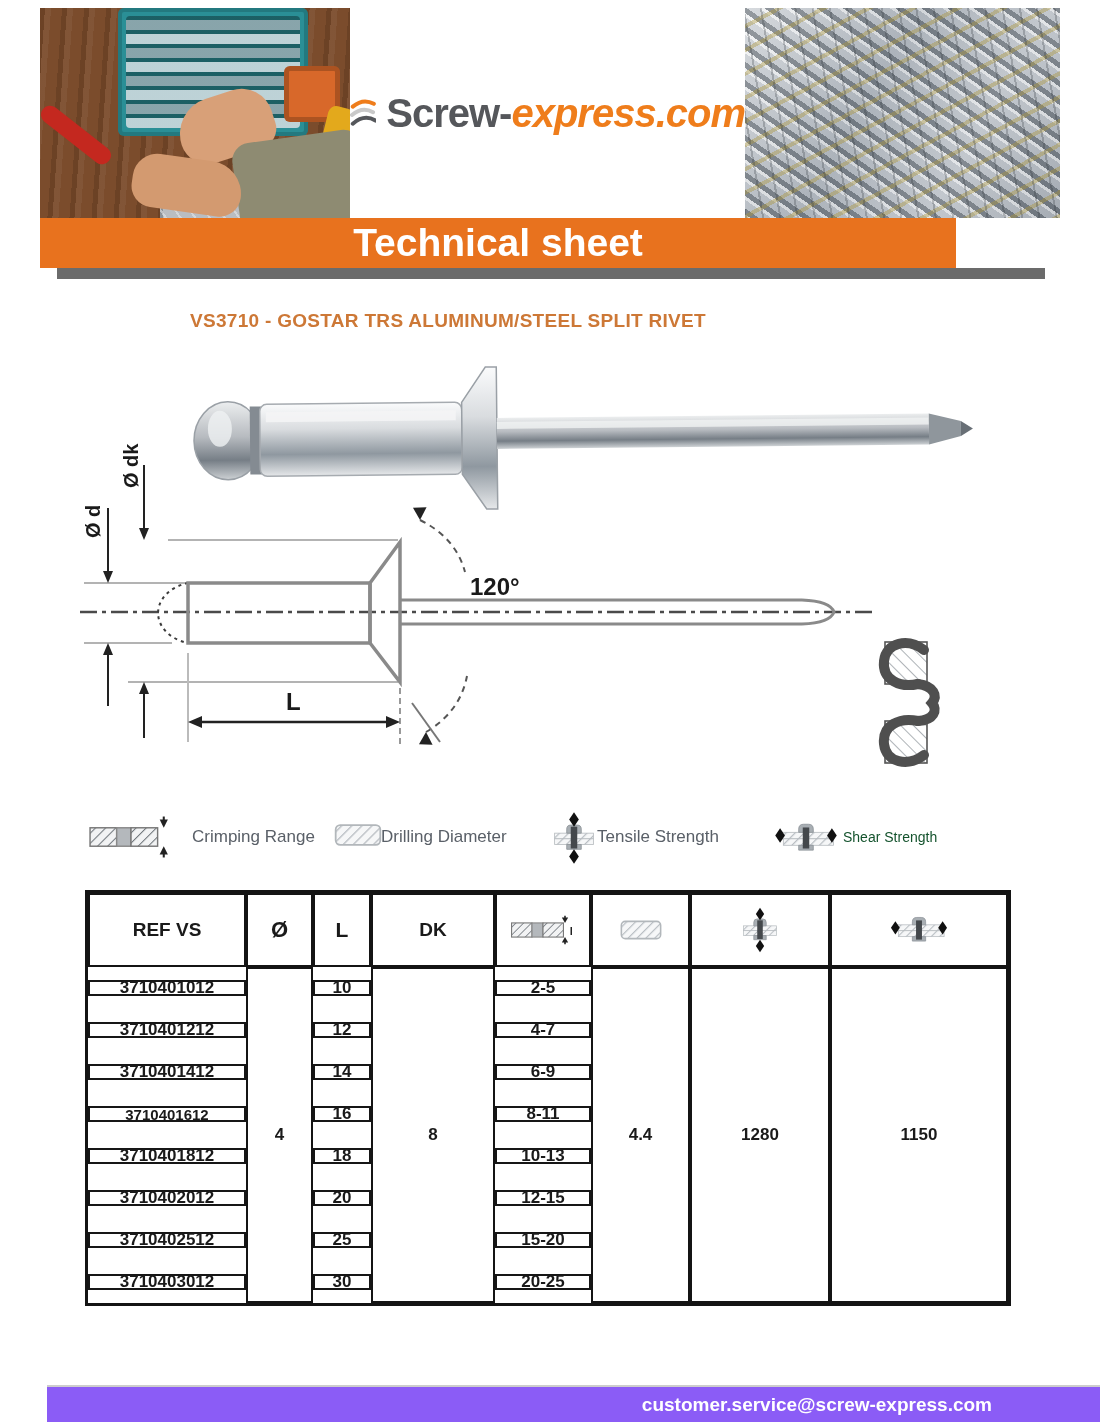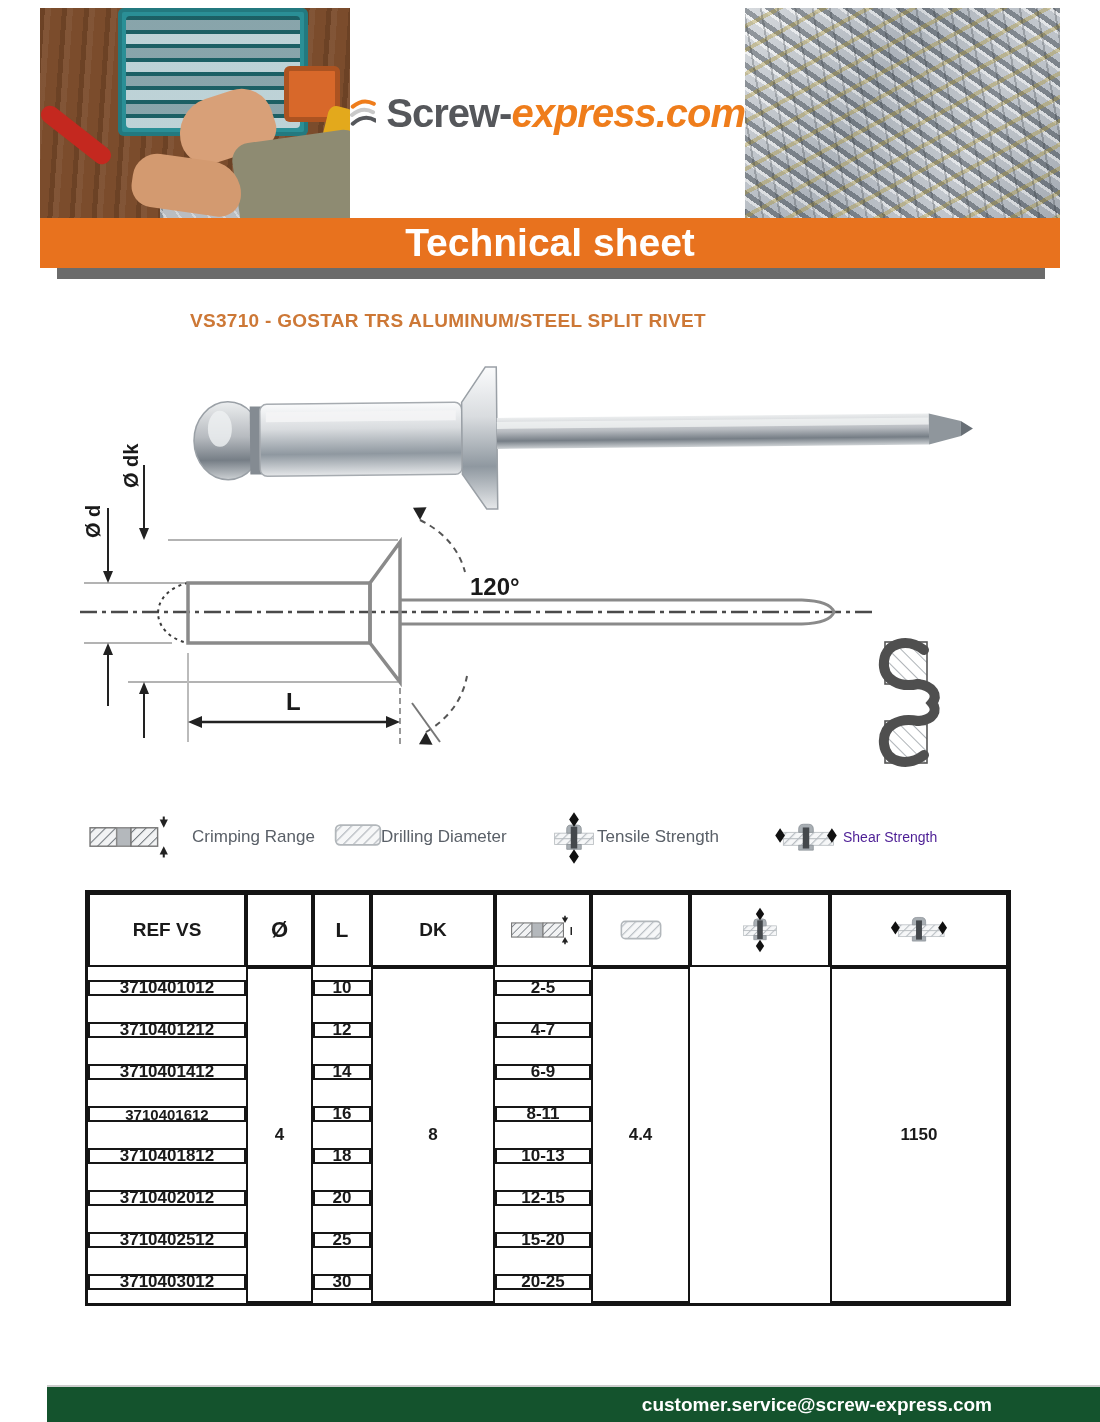--- a/index.html
+++ b/index.html
@@ -28,43 +28,43 @@
   .photo-right{left:745px;width:315px;background:linear-gradient(120deg,#e8eaec,#9aa2ab 40%,#c2c7cd 70%,#8c949d);}
   .screws1{position:absolute;inset:0;background:repeating-linear-gradient(35deg,rgba(255,255,255,.55) 0 3px,rgba(80,88,96,.55) 3px 8px,rgba(195,200,206,.45) 8px 15px);}
   .screws2{position:absolute;inset:0;background:repeating-linear-gradient(-28deg,rgba(172,150,58,.4) 0 4px,transparent 4px 21px);}
   .screws3{position:absolute;inset:0;background:repeating-linear-gradient(80deg,rgba(40,46,52,.25) 0 2px,transparent 2px 17px);}
 
   .logo-wrap{left:350px;top:8px;width:395px;height:210px;display:flex;align-items:center;justify-content:center;gap:10px;background:#fff;}
   .logo-text{font-size:40px;font-weight:bold;letter-spacing:-1px;white-space:nowrap;}
   .logo-gray{color:#55575b;}
   .logo-orange{color:#ef7d1b;font-style:italic;}
 
-  .banner{left:40px;top:218px;width:1020px;height:50px;background:#e8721e;display:flex;align-items:center;justify-content:center;}
+  .banner{left:40px;top:218px;width:916px;height:50px;background:#e8721e;display:flex;align-items:center;justify-content:center;}
   .banner-text{color:#ffffff;font-size:39px;font-weight:800;letter-spacing:0;}
   .underbar{left:57px;top:268px;width:988px;height:11px;background:#6b6b6b;}
 
   
   .sheet-title{left:0;top:310px;width:896px;text-align:center;color:#cd7836;font-size:19px;font-weight:600;letter-spacing:.3px;}
 
   
   .legend-label{color:#5a6068;font-size:17px;}
-  .legend-label.small{font-size:14px;color:#4c1d95;}
+  .legend-label.small{font-size:14px;color:#14532d;}
 
   
   .tbl{left:85px;top:890px;width:920px;display:grid;
        grid-template-columns:158px 67px 58px 124px 96px 99px 140px 178px;
        grid-template-rows:74px repeat(8,42px);
        border:3px solid #141414;box-sizing:content-box;}
   .th{border:2px solid #141414;display:flex;align-items:center;justify-content:center;font-weight:bold;font-size:19px;}
   .box{border:2px solid #161616;margin:13px 0;display:flex;align-items:center;justify-content:center;font-weight:bold;font-size:17px;}
   .merge{border:2px solid #141414;display:flex;align-items:center;justify-content:center;font-weight:bold;font-size:17px;}
   .ref-sm{font-size:15px;}
 
   
-  .footer{left:47px;top:1385px;width:1053px;height:37px;background:#14532d;border-top:2px solid #cdcdcd;
+  .footer{left:47px;top:1385px;width:1053px;height:37px;background:#8b5cf6;border-top:2px solid #cdcdcd;
           display:flex;align-items:center;justify-content:flex-end;box-sizing:border-box;padding-right:108px;}
   .footer-text{color:#ffffff;font-size:19px;font-weight:bold;}
 </style>
 </head>
 <body>
 
 <svg width="0" height="0" style="position:absolute" aria-hidden="true">
   <defs>
     <pattern id="hatchDark" width="7" height="7" patternTransform="rotate(45)" patternUnits="userSpaceOnUse">
       <rect width="7" height="7" fill="#f2f3f4"></rect>
@@ -306,18 +306,19 @@
   <div class="box" style="grid-area:2/5">2-5</div>
   <div class="box" style="grid-area:3/5">4-7</div>
   <div class="box" style="grid-area:4/5">6-9</div>
   <div class="box" style="grid-area:5/5">8-11</div>
   <div class="box" style="grid-area:6/5">10-13</div>
   <div class="box" style="grid-area:7/5">12-15</div>
   <div class="box" style="grid-area:8/5">15-20</div>
   <div class="box" style="grid-area:9/5">20-25</div>
 
   <div class="merge" style="grid-area:2/6/10/7">4.4</div>
+  <div class="merge" style="grid-area:2/7/10/8">1280</div>
   <div class="merge" style="grid-area:2/8/10/9">1150</div>
 </div>
 
 <div class="abs footer">
   <div class="footer-text">customer.service@screw-express.com</div>
 </div>
 
 </body></html>

